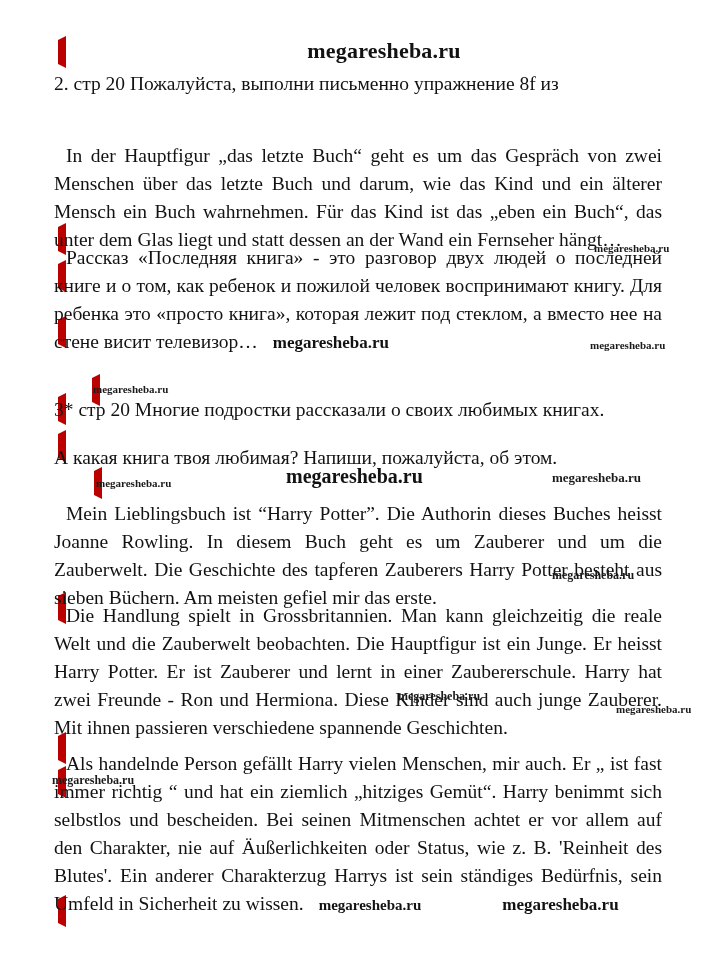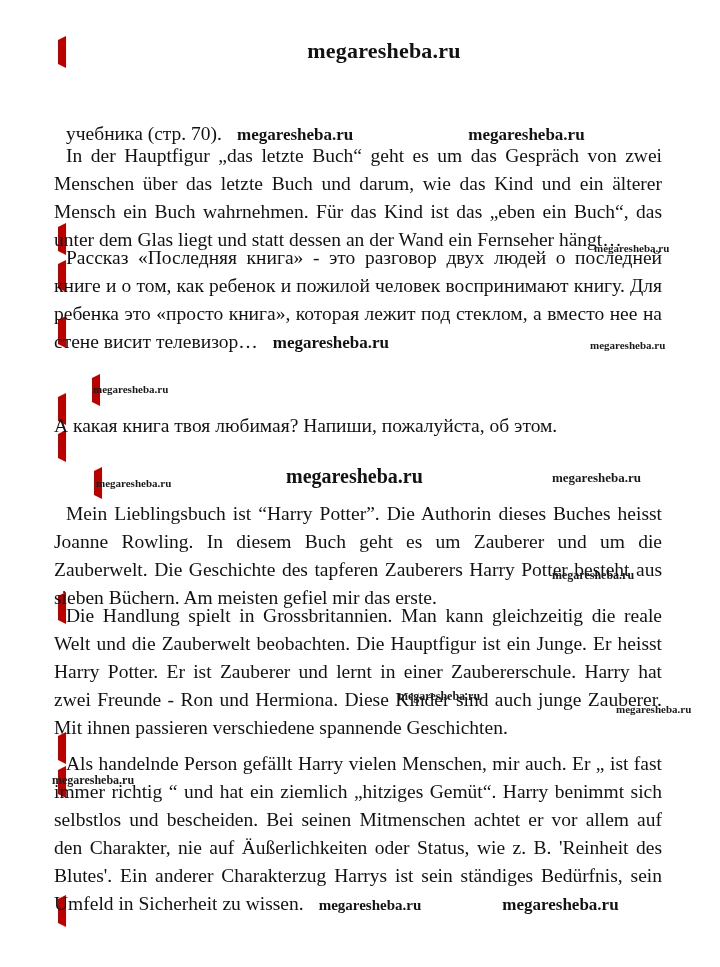--- a/index.html
+++ b/index.html
@@ -52,38 +52,37 @@
   <span class="redmark" style="left:10px;top:292px"></span>
   <span class="redmark" style="left:44px;top:350px"></span>
   <span class="redmark" style="left:10px;top:369px"></span>
   <span class="redmark" style="left:10px;top:406px"></span>
   <span class="redmark" style="left:46px;top:443px"></span>
   <span class="redmark" style="left:10px;top:568px"></span>
   <span class="redmark" style="left:10px;top:708px"></span>
   <span class="redmark" style="left:10px;top:742px"></span>
   <span class="redmark" style="left:10px;top:871px"></span>
 
+  <div class="line" style="top:34px">2. стр 20 Пожалуйста, выполни письменно упражнение 8f из</div>
 
-  <div class="line" style="top:84px">
-    <span>учебника (стр. 70).</span><span class="wm-inline">megaresheba.ru</span><span class="wm-inline" style="margin-left:100px">megaresheba.ru</span>
-  </div>
 
   <div class="para" style="top:106px">
     <span>In der Hauptfigur „das letzte Buch“ geht es um das Gespräch von zwei Menschen über das letzte Buch und darum, wie das Kind und ein älterer Mensch ein Buch wahrnehmen. Für das Kind ist das „eben ein Buch“, das unter  dem Glas liegt und statt dessen an der Wand ein Fernseher hängt…</span>
   </div>
   <div class="wm-sm" style="left:558px;top:206px">megaresheba.ru</div>
 
   <div class="para" style="top:208px">
     <span>Рассказ «Последняя книга» - это разговор двух людей о последней книге и о том, как ребенок и пожилой человек воспринимают книгу. Для ребенка это «просто книга», которая лежит под стеклом, а вместо нее на стене висит телевизор…</span><span class="wm-inline">megaresheba.ru</span>
   </div>
   <div class="wm-sm" style="left:554px;top:303px">megaresheba.ru</div>
 
   <div class="wm-sm" style="left:57px;top:347px">megaresheba.ru</div>
 
-  <div class="line" style="top:376px">А какая книга твоя любимая? Напиши, пожалуйста, об этом.</div>
+  <div class="line" style="top:360px">3* стр 20 Многие подростки рассказали о своих любимых книгах.</div>
+  <div class="line" style="top:408px">А какая книга твоя любимая? Напиши, пожалуйста, об этом.</div>
 
   <div class="wm-sm" style="left:60px;top:441px">megaresheba.ru</div>
   <div class="wm-center" style="left:250px;top:429px">megaresheba.ru</div>
   <div class="wm-sm" style="left:516px;top:434px;font-size:13px">megaresheba.ru</div>
 
   <div class="para" style="top:464px">
     <span>Mein Lieblingsbuch ist “Harry Potter”. Die Authorin dieses Buches heisst Joanne Rowling. In diesem Buch geht es um Zauberer und um die Zauberwelt. Die Geschichte des tapferen Zauberers Harry Potter besteht aus sieben Büchern. Am meisten gefiel mir das erste.</span>
   </div>
   <div class="wm-sm" style="left:516px;top:532px;font-size:12px">megaresheba.ru</div>
 

